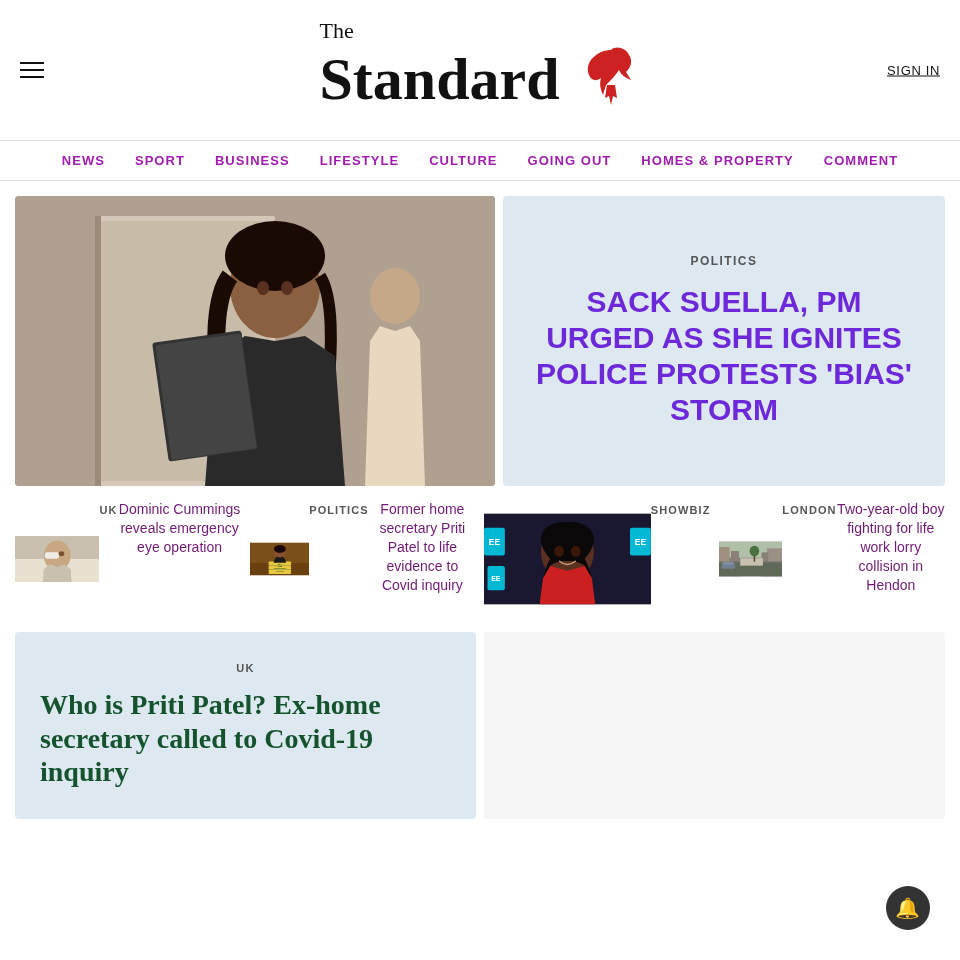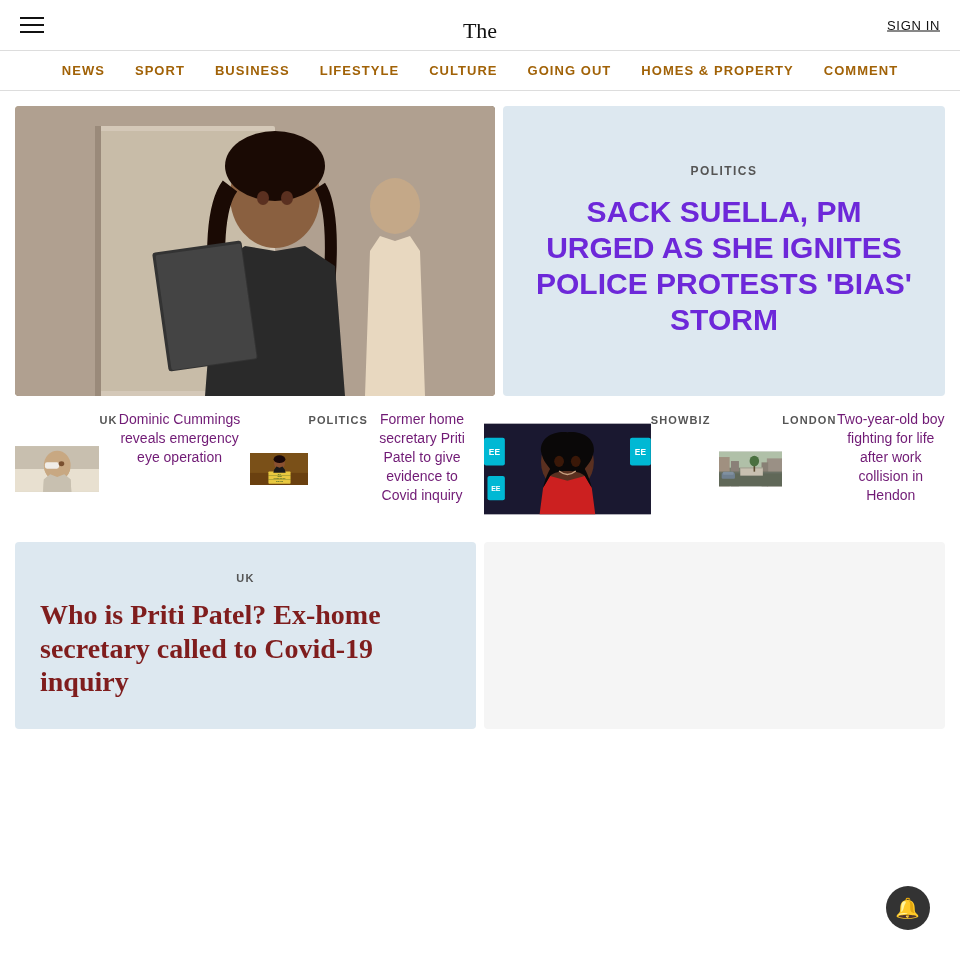--- a/index.html
+++ b/index.html
@@ -10,59 +10,70 @@
     .hamburger { position: absolute; left: 20px; top: 50%; transform: translateY(-50%); cursor: pointer; display: flex; flex-direction: column; gap: 5px; }
     .hamburger span { display: block; width: 24px; height: 2px; background: #111; }
     .sign-in { position: absolute; right: 20px; top: 50%; transform: translateY(-50%); font-family: Arial, sans-serif; font-size: 13px; letter-spacing: 0.05em; cursor: pointer; text-transform: uppercase; text-decoration: underline; }
     .logo { }
     .logo-the { font-family: 'Georgia', serif; font-size: 22px; font-weight: normal; display: block; margin-bottom: -4px; }
     .logo-standard { font-family: 'Georgia', serif; font-size: 60px; font-weight: bold; line-height: 1; }
     .logo-bird { display: inline-block; margin-left: 6px; vertical-align: middle; }
 
     
     .nav { border-top: 1px solid #ddd; border-bottom: 1px solid #ddd; display: flex; justify-content: center; gap: 30px; padding: 12px 0; margin-bottom: 0; }
-    .nav a { font-family: Arial, sans-serif; font-size: 13px; font-weight: bold; letter-spacing: 0.08em; text-decoration: none; color: #a16207; text-transform: uppercase; cursor: pointer; }
+    .nav a { font-family: Arial, sans-serif; font-size: 13px; font-weight: bold; letter-spacing: 0.08em; text-decoration: none; color: #a21caf; text-transform: uppercase; cursor: pointer; }
 
     
     .hero { display: flex; margin: 0 15px; gap: 8px; margin-top: 15px; }
     .hero-image { width: 480px; height: 290px; overflow: hidden; border-radius: 4px; flex-shrink: 0; }
     .hero-image-placeholder { width: 100%; height: 100%; background: linear-gradient(135deg, #c9b99a 0%, #8b7355 40%, #6b5a47 70%, #a08060 100%); position: relative; }
     .hero-content { flex: 1; background: #dde8f0; border-radius: 4px; display: flex; flex-direction: column; align-items: center; justify-content: center; padding: 30px; text-align: center; }
     .hero-category { font-family: Arial, sans-serif; font-size: 12px; letter-spacing: 0.12em; font-weight: bold; color: #555; margin-bottom: 16px; text-transform: uppercase; }
     .hero-title { font-family: Arial, sans-serif; font-size: 30px; font-weight: 900; line-height: 1.2; text-transform: uppercase; color: #6d28d9; }
 
     
     .card-grid { display: grid; grid-template-columns: repeat(4, 1fr); gap: 8px; margin: 8px 15px; }
     .card { display: flex; flex-direction: row; }
     .card-img { width: 100%; height: 130px; overflow: hidden; border-radius: 3px; }
     .card-category { font-family: Arial, sans-serif; font-size: 11px; font-weight: bold; letter-spacing: 0.1em; text-align: center; color: #555; margin-top: 10px; text-transform: uppercase; }
     .card-title { font-family: Arial, sans-serif; font-size: 14px; line-height: 1.35; text-align: center; margin-top: 6px; color: #701a75; }
 
     
     .bottom-grid { display: grid; grid-template-columns: 1fr 1fr; gap: 8px; margin: 8px 15px; }
     .bottom-card { background: #dde8f0; border-radius: 4px; padding: 30px 25px; }
     .bottom-card-category { font-family: Arial, sans-serif; font-size: 11px; font-weight: bold; letter-spacing: 0.12em; text-align: center; color: #555; text-transform: uppercase; margin-bottom: 14px; }
-    .bottom-card-title { font-family: 'Georgia', serif; font-size: 28px; font-weight: bold; line-height: 1.2; color: #7f1d1d; }
+    .bottom-card-title { font-family: 'Georgia', serif; font-size: 28px; font-weight: bold; line-height: 1.2; color: #14532d; }
 
     
     .notification-bell { position: fixed; bottom: 30px; right: 30px; width: 44px; height: 44px; background: #333; border-radius: 50%; display: flex; align-items: center; justify-content: center; cursor: pointer; }
     .bell-icon { color: white; font-size: 20px; }
   </style>
 </head>
 <body>
 
 <header>
   <div class="header">
     <div class="hamburger">
       <span></span>
       <span></span>
       <span></span>
     </div>
     <div class="logo">
       <span class="logo-the">The</span>
+      <span class="logo-standard">
+        <span>Standard</span>
+        <span class="logo-bird">
+          <svg width="60" height="80" viewBox="0 0 60 80">
+            <g fill="#cc2222">
+              <path d="M30 10 C35 5, 45 8, 48 15 C52 20, 50 28, 45 32 L50 40 C45 38, 40 35, 38 30 C35 35, 30 40, 25 45 L22 55 C20 50, 18 45, 20 38 C15 42, 10 40, 8 35 C5 28, 8 20, 14 16 C18 12, 25 10, 30 10Z"></path>
+              <path d="M26 45 L24 58 L28 56 L30 65 L32 56 L36 58 L34 45Z"></path>
+            </g>
+          </svg>
+        </span>
+      </span>
     </div>
     <span class="sign-in">SIGN IN</span>
   </div>
 </header>
 
 <nav>
   <div class="nav" id="nav-container">
       <a>NEWS</a>
       <a>SPORT</a>
       <a>BUSINESS</a>
@@ -158,21 +169,21 @@
     <rect x="75" y="106" width="90" height="1" fill="#1a4a20"></rect>
     <text x="120" y="116" font-family="Arial" font-size="5" font-weight="bold" fill="#1a4a20" text-anchor="middle">SAVE LIVES</text>
 
     <ellipse cx="120" cy="42" rx="22" ry="25" fill="#8a5030"></ellipse>
     <path d="M98 68 L108 55 L120 60 L132 55 L142 68 L145 80 L95 80Z" fill="#1a1a1a"></path>
 
     <ellipse cx="120" cy="25" rx="24" ry="16" fill="#1a0808"></ellipse>
   </svg>
     </div>
     <div class="card-category">POLITICS</div>
-    <div class="card-title">Former home secretary Priti Patel to give evidence to Covid inquiry</div>
+    <div class="card-title">Former home secretary Priti Patel to life evidence to Covid inquiry</div>
   </div>
       <div class="card">
     <div class="card-img">
       <svg width="100%" height="130" viewBox="0 0 240 130" xmlns="http://www.w3.org/2000/svg">
     <rect width="240" height="130" fill="#1a1a2e"></rect>
 
     <rect x="0" y="0" width="240" height="130" fill="#1a1830"></rect>
 
     <rect x="0" y="20" width="30" height="40" fill="#00b8d4" rx="3"></rect>
     <text x="15" y="45" font-family="Arial" font-size="12" font-weight="bold" fill="white" text-anchor="middle">EE</text>
@@ -213,21 +224,21 @@
     <rect x="80" y="60" width="85" height="3" fill="#a0a090"></rect>
 
     <rect x="130" y="40" width="6" height="35" fill="#5a4a30"></rect>
     <ellipse cx="133" cy="35" rx="18" ry="20" fill="#4a7040"></ellipse>
 
     <rect x="10" y="80" width="50" height="22" fill="#708090" rx="4"></rect>
     <rect x="15" y="75" width="40" height="12" fill="#8090a0" rx="3"></rect>
   </svg>
     </div>
     <div class="card-category">LONDON</div>
-    <div class="card-title">Two-year-old boy fighting for life after work collision in Hendon</div>
+    <div class="card-title">Two-year-old boy fighting for life work lorry collision in Hendon</div>
   </div>
     </div>
 </section>
 
 <section>
   <div class="bottom-grid">
     <div class="bottom-card">
       <div class="bottom-card-category">UK</div>
       <div class="bottom-card-title">Who is Priti Patel? Ex-home secretary called to Covid-19 inquiry</div>
     </div>

